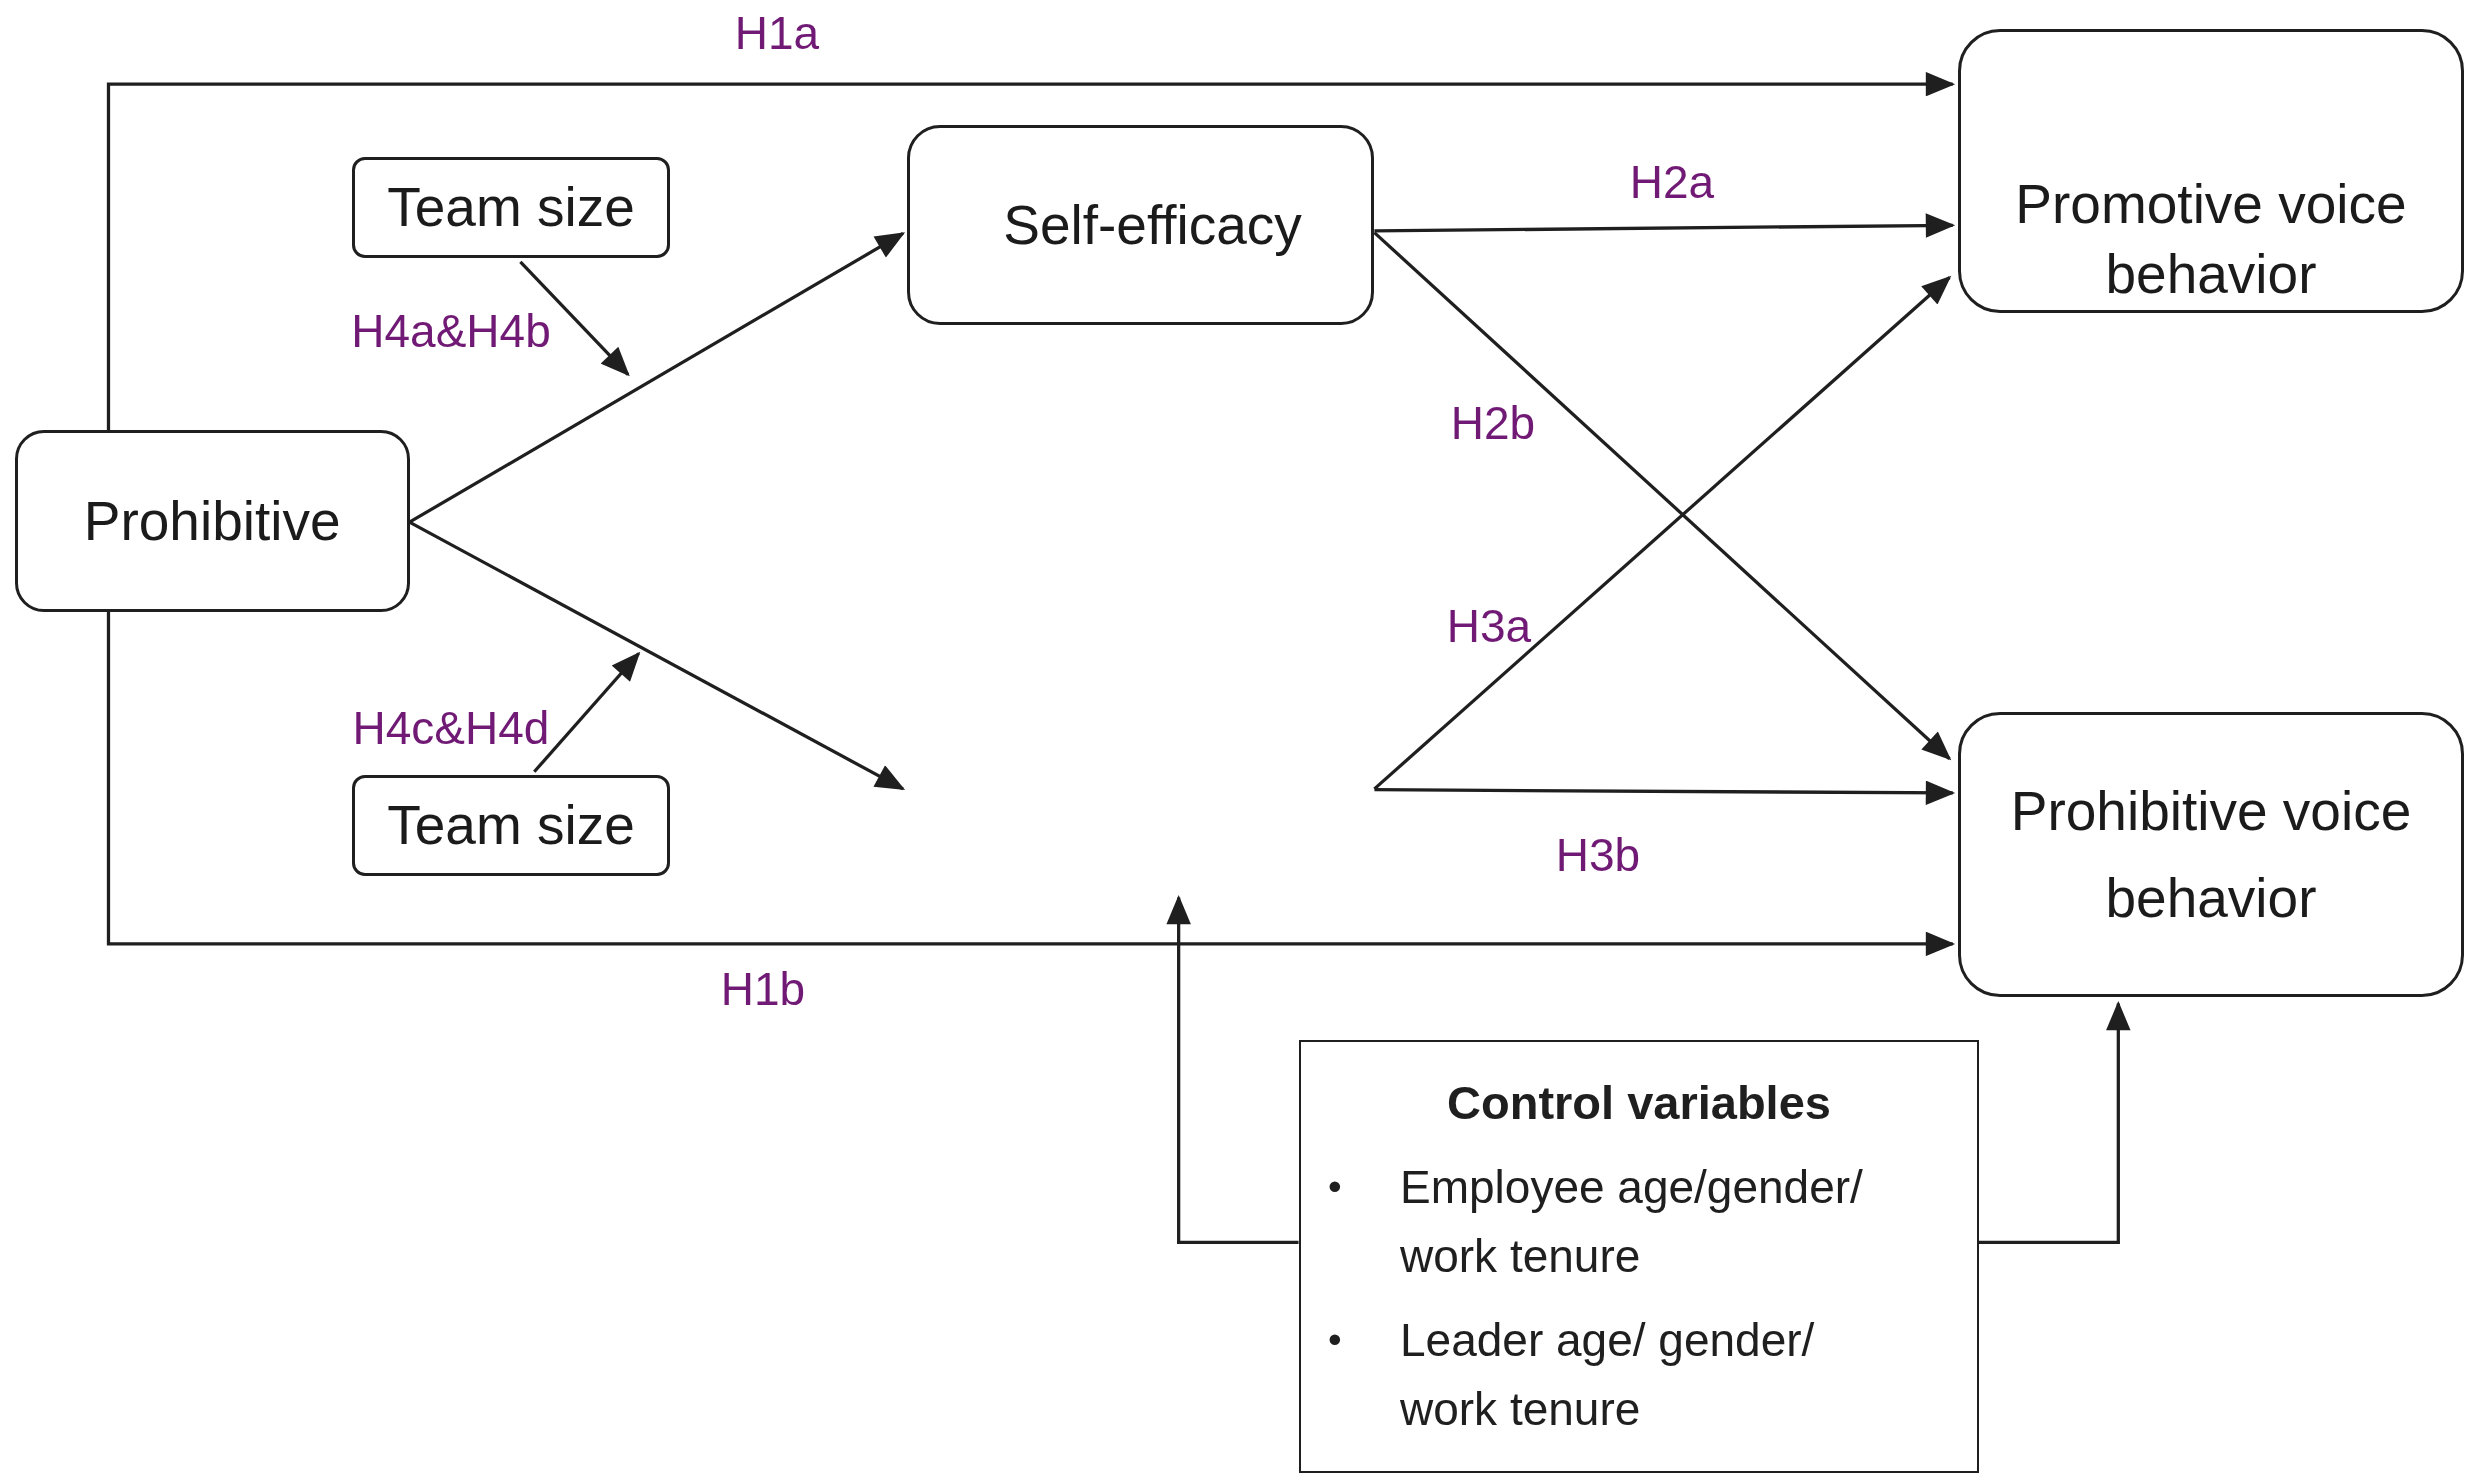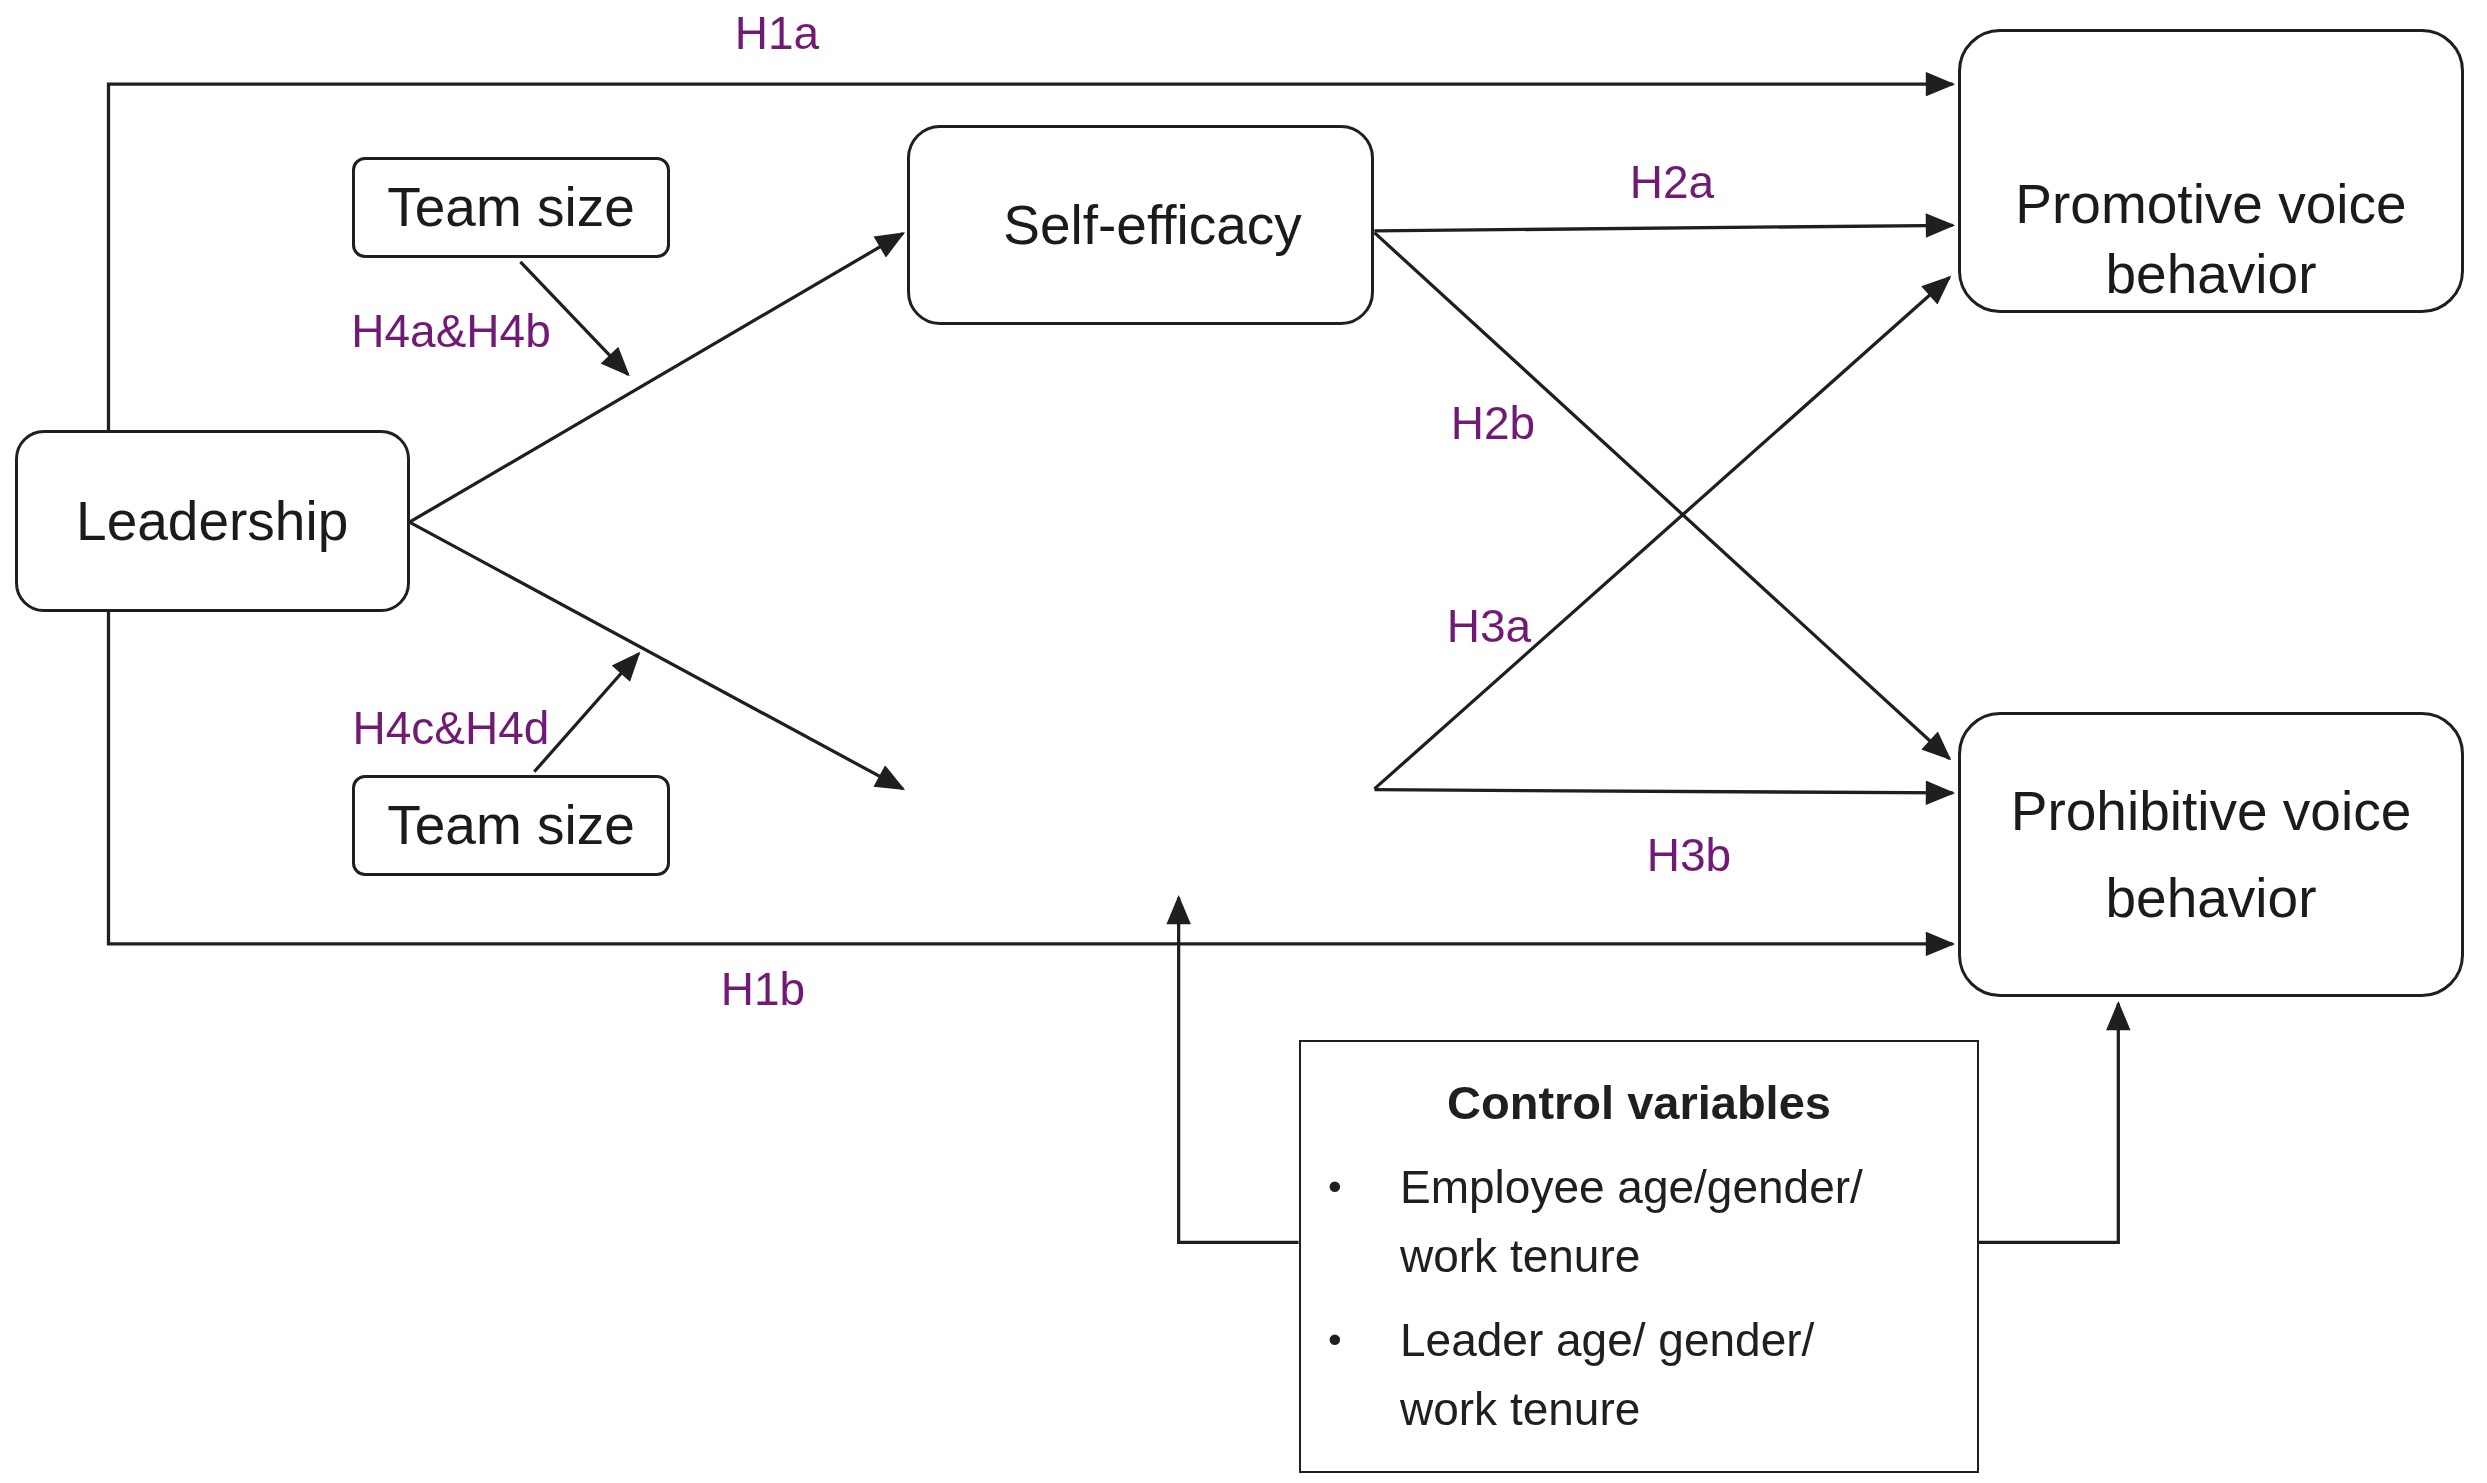--- a/index.html
+++ b/index.html
@@ -44,21 +44,21 @@
     position: absolute;
     transform: translate(-50%, -50%);
     font-size: 46px;
     white-space: nowrap;
     color: #701a75;
   }
   .l-h1a  { left: 777px;  top: 33px; }
   .l-h2a  { left: 1672px; top: 182px; }
   .l-h2b  { left: 1493px; top: 423px; }
   .l-h3a  { left: 1489px; top: 626px; }
-  .l-h3b  { left: 1689px; top: 855px; }
+  .l-h3b  { left: 1598px; top: 855px; }
   .l-h4ab { left: 451px;  top: 331px; }
   .l-h4cd { left: 451px;  top: 728px; }
   .l-h1b  { left: 763px;  top: 989px; }
 
   .ctrl-box {
     position: absolute;
     left: 1299px; top: 1040px; width: 680px; height: 433px;
     box-sizing: border-box;
     border: 2.4px solid var(--line-color);
     background: var(--bg-color);
@@ -105,21 +105,21 @@
     <path d="M 1685 285 L 2390 930" marker-end="url(#arrow)"></path>
     <path d="M 1685 967 L 2390 340" marker-end="url(#arrow)"></path>
     <path d="M 1685 968 L 2394 972" marker-end="url(#arrow)"></path>
     <path d="M 638 321 L 770 459" marker-end="url(#arrow)"></path>
     <path d="M 655 946 L 783 801" marker-end="url(#arrow)"></path>
     <path d="M 1592 1523 L 1445 1523 L 1445 1100" marker-end="url(#arrow)"></path>
     <path d="M 2425 1523 L 2597 1523 L 2597 1230" marker-end="url(#arrow)"></path>
   </svg>
 
   <div class="node n-paradoxical">
-    <span>Leadership</span>
+    <span>Prohibitive</span>
   </div>
 
   <div class="node n-team-top">
     <span>Team size</span>
   </div>
 
   <div class="node n-team-bottom">
     <span>Team size</span>
   </div>
 

